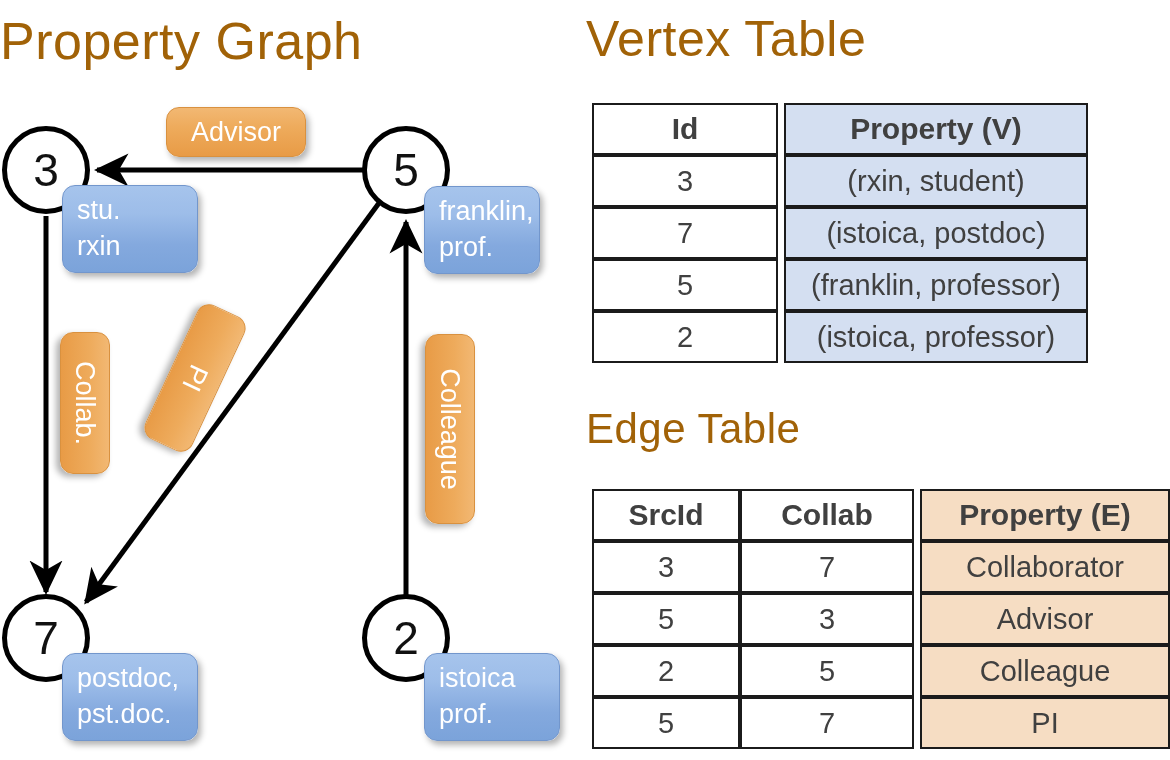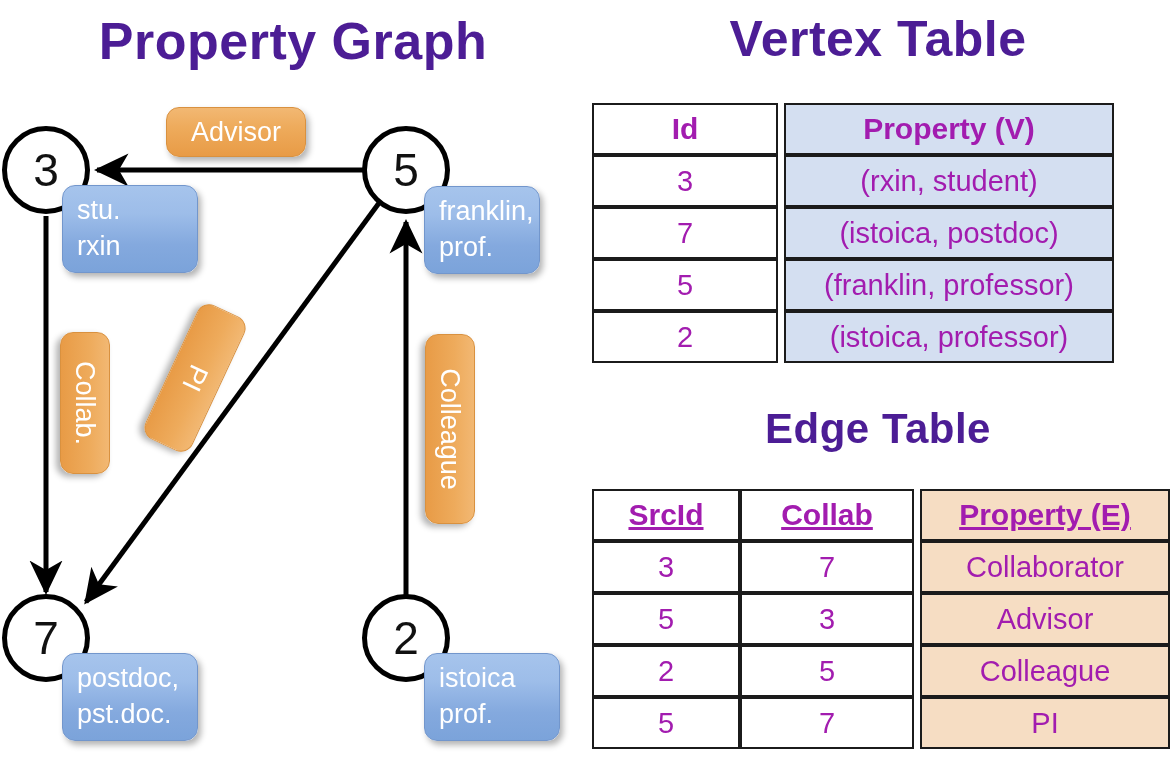--- a/index.html
+++ b/index.html
@@ -5,25 +5,24 @@
   html,body{margin:0;padding:0;background:#ffffff;}
   body{
     width:1170px;height:760px;position:relative;overflow:hidden;
     font-family:"Liberation Sans","DejaVu Sans",sans-serif;
     color:#000;
   }
   .abs{position:absolute;}
 
   
   .title{
-    font-weight:700;
+    font-weight:400;
     letter-spacing:.5px;
-    color:#4c1d95;
+    color:#a16207;
     white-space:nowrap;
-    text-align:center;
   }
   #title-property-graph{left:0;top:8px;width:586px;font-size:52px;line-height:66px;}
   #title-vertex-table{left:586px;top:6px;width:584px;font-size:50px;line-height:66px;}
   #title-edge-table{left:586px;top:396px;width:584px;font-size:42px;line-height:66px;}
 
   
   #graph{left:0;top:0;width:586px;height:760px;}
   #graph svg{position:absolute;left:0;top:0;}
 
   .node-circle{
@@ -63,41 +62,41 @@
     box-shadow:3px 4px 6px rgba(0,0,0,.30);
   }
   .rot90{transform:rotate(90deg);}
 
   
   .tbl{position:absolute;border-collapse:separate;border-spacing:0;}
   .tbl td, .tbl th{
     border:2px solid #1b1b1b;
     text-align:center;
     font-weight:300;
-    color:#a21caf;
+    color:#404040;
     padding:0;
     box-sizing:border-box;
   }
   .tbl .hdr{font-weight:bold;}
   .gap-col{border:none !important;width:6px;background:#fff;}
 
   
   #vertex-table{left:592px;top:103px;}
   #vertex-table td{height:52px;font-size:29px;}
   #vertex-table .c-id{width:186px;background:#ffffff;}
-  #vertex-table .c-prop{width:330px;background:#d4dff1;}
+  #vertex-table .c-prop{width:304px;background:#d4dff1;}
   #vertex-table .hdr{font-size:30px;}
 
   
   #edge-table{left:592px;top:489px;}
   #edge-table td{height:52px;font-size:29px;}
   #edge-table .c-src{width:148px;background:#ffffff;}
   #edge-table .c-dst{width:174px;background:#ffffff;}
   #edge-table .c-prop{width:250px;background:#f6ddc3;}
-  #edge-table .hdr{font-size:30px;text-decoration:underline;}
+  #edge-table .hdr{font-size:30px;}
 </style>
 </head>
 <body>
 
 <div class="abs title" id="title-property-graph">Property Graph</div>
 <div class="abs title" id="title-vertex-table">Vertex Table</div>
 <div class="abs title" id="title-edge-table">Edge Table</div>
 
 <div class="abs" id="graph">
 

